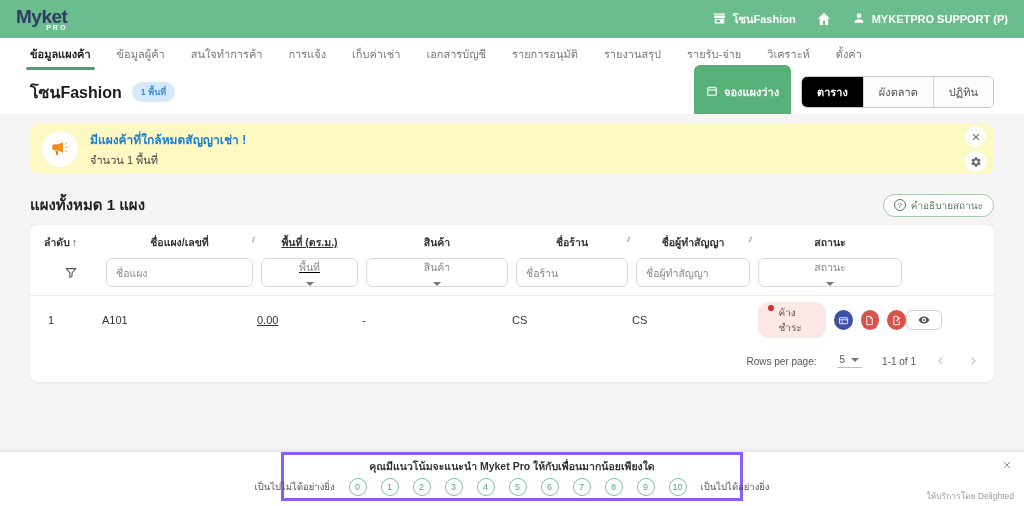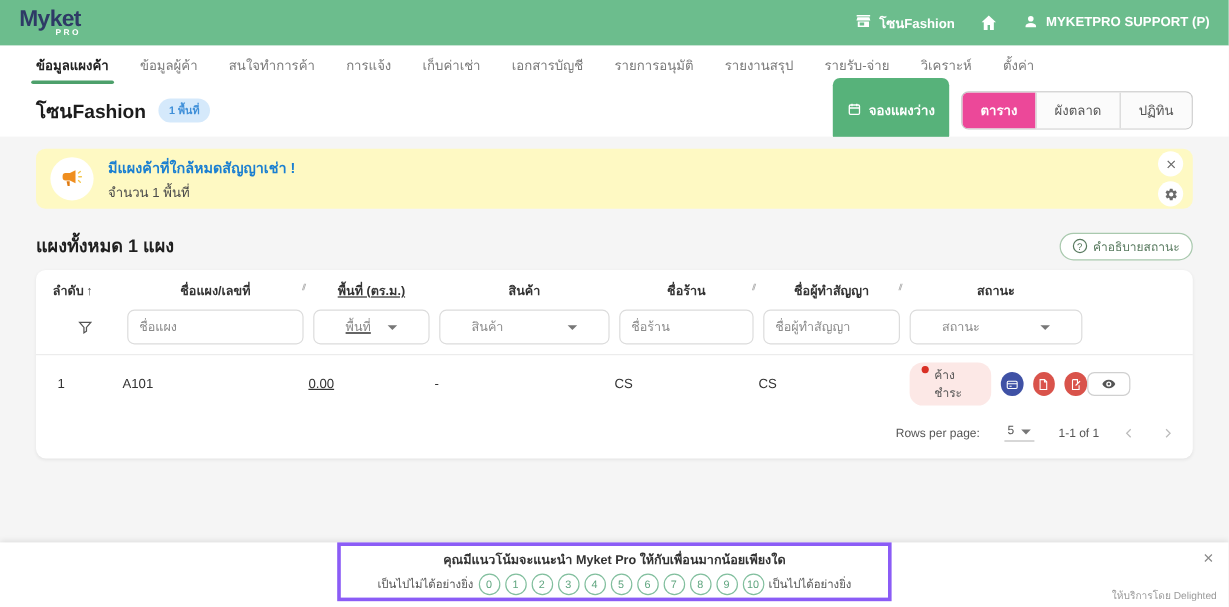--- a/index.html
+++ b/index.html
@@ -33,21 +33,21 @@
   .page-title { font-size:16px; font-weight:800; color:#1c1c1c; }
   .count-badge { background:#d5e9fb; color:#4090d9; font-size:9px; font-weight:700;
     padding:3px 9px; border-radius:10px; }
   .ph-right { display:flex; align-items:center; gap:10px; }
   .btn-green { display:flex; align-items:center; gap:6px; background:#57b27a; color:#ffffff;
     font-size:11px; font-weight:700; border:none; border-radius:6px; padding:18px 12px; cursor:pointer; }
   .toggle-group { display:flex; border:1px solid #c9c9c9; border-radius:6px; overflow:hidden; background:#fbfbfb; }
   .toggle-btn { font-size:11px; color:#555555; padding:6px 15px; cursor:pointer; background:#fbfbfb;
     border:none; border-left:1px solid #d5d5d5; white-space:nowrap; }
   .toggle-btn:first-child { border-left:none; }
-  .toggle-btn.active { background:#ec4899; color:#ffffff; font-weight:700; }
+  .toggle-btn.active { background:#000000; color:#ffffff; font-weight:700; }
 
   
   .content { flex:1 1 auto; background:#f5f5f5; padding:10px 30px 0; }
 
   .alert { background:#fef9c3; border-radius:8px; height:50px; display:flex; align-items:center;
     padding:0 44px 0 12px; position:relative; margin-bottom:10px; }
   .alert-icon-circle { width:36px; height:36px; background:#ffffff; border-radius:50%;
     display:flex; align-items:center; justify-content:center; margin-right:12px; flex:0 0 auto; }
   .alert-title { color:#1a7fd1; font-size:12px; font-weight:700; }
   .alert-sub { color:#4a4a4a; font-size:11px; margin-top:2px; }
@@ -77,23 +77,23 @@
   .thead { padding:9px 10px 5px; font-size:10.5px; font-weight:700; color:#333333; }
   .thead > div { text-align:center; cursor:pointer; position:relative; }
   .thead .col-order { text-align:left; padding-left:4px; }
   .sort-arrow { font-weight:700; color:#444444; margin-left:2px; }
   .resize-handle { position:absolute; right:2px; top:2px; font-size:7px; color:#aaaaaa; cursor:col-resize; }
   .tfilter { padding:2px 10px 8px; }
   .tfilter > div { padding:0 4px; }
   .f-input { width:100%; height:29px; border:1px solid #dcdcdc; border-radius:6px; padding:0 9px;
     font-size:10.5px; color:#333; font-family:"Liberation Sans", sans-serif; background:#ffffff; }
   .f-input::placeholder { color:#8a8a8a; }
-  .f-select { width:100%; height:29px; border:1px solid #dcdcdc; border-radius:6px; padding:0 26px;
+  .f-select { width:100%; height:29px; border:1px solid #dcdcdc; border-radius:6px; padding:0 9px;
     font-size:10.5px; color:#8a8a8a; background:#ffffff; display:flex; align-items:center;
-    justify-content:space-between; cursor:pointer; }
+    justify-content:space-between; cursor:pointer;flex-direction:column; }
   .caret { width:0; height:0; border-left:4px solid transparent; border-right:4px solid transparent;
     border-top:4px solid #777777; }
   .filter-icon-wrap { display:flex; justify-content:center; cursor:pointer; }
   .tdata { border-top:1px solid #ececec; padding:6px 10px; font-size:11px; color:#333333; min-height:30px; }
   .tdata > div { text-align:left; }
   .tdata .col-order { text-align:left; padding-left:8px; }
   .status-cell { display:flex !important; align-items:center; gap:8px; text-align:left !important; padding-left:4px; }
   .status-pill { display:flex; align-items:flex-start; gap:5px; background:#fce8e6; border-radius:11px;
     padding:3px 10px; font-size:10px; color:#555555; }
   .status-dot { width:6px; height:6px; border-radius:50%; background:#d93025; }
@@ -110,21 +110,21 @@
   .page-chevrons { display:flex; gap:22px; color:#bbbbbb; }
   .chev { cursor:pointer; display:flex; align-items:center; }
 
   
   .survey-bar { position:absolute; left:0; right:0; bottom:0; height:54px; background:#ffffff;
     box-shadow:0 -1px 5px rgba(0,0,0,.10); }
   .red-box { position:absolute; left:50%; transform:translateX(-50%); top:0; width:462px; height:49px;
     border:3px solid #8b5cf6; display:flex; flex-direction:column; align-items:center;
     justify-content:center; gap:3px; background:transparent; }
   .survey-q { font-size:10.5px; font-weight:700; color:#333333; }
-  .scale-row { display:flex; align-items:center; gap:4px; }
+  .scale-row { display:flex; align-items:center; gap:14px; }
   .scale-label { font-size:9.5px; color:#555555; white-space:nowrap; }
   .score-circle { width:18px; height:18px; border:1px solid #82bf9e; border-radius:50%; color:#5fa57f;
     font-size:9px; display:flex; align-items:center; justify-content:center; cursor:pointer; background:#ffffff; }
   .survey-close { position:absolute; right:12px; top:6px; background:none; border:none; cursor:pointer; color:#8a8a8a; }
   .provider { position:absolute; right:10px; bottom:3px; font-size:8.5px; color:#9a9a9a; }
 </style>
 </head>
 <body>
 
 <div class="app">

